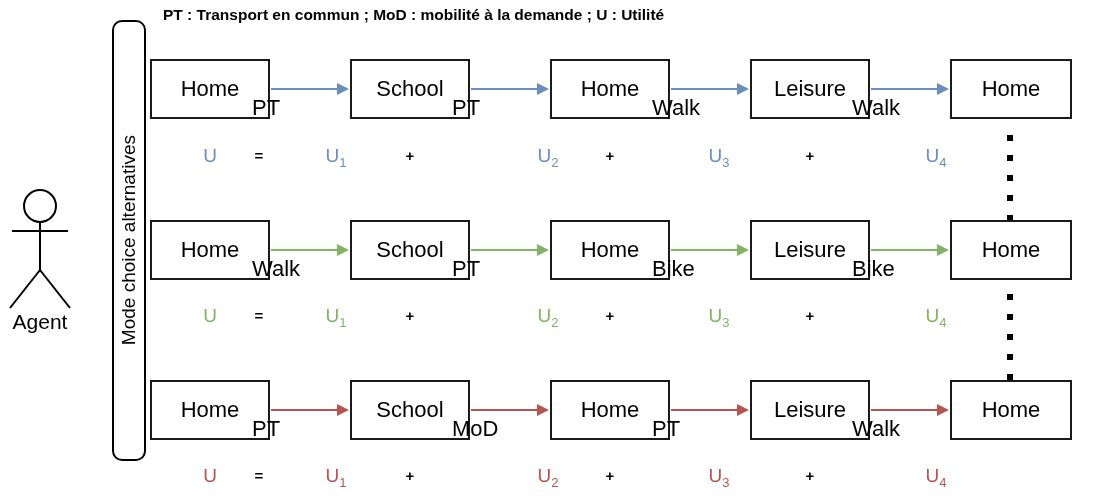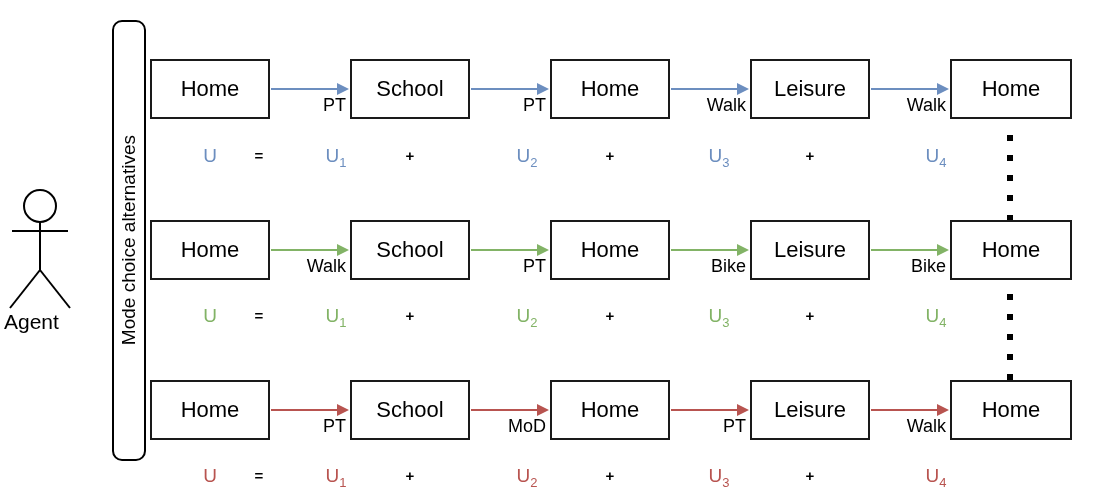--- a/index.html
+++ b/index.html
@@ -3,61 +3,62 @@
 <meta charset="utf-8">
 <style>
   html,body{margin:0;padding:0;background:#fff;}
   .canvas{position:relative;width:1100px;height:500px;background:#fff;overflow:hidden;
           font-family:"Liberation Sans",sans-serif;color:#000;}
 
   .title{position:absolute;left:163px;top:6px;font-size:15.5px;font-weight:bold;white-space:nowrap;}
 
   
   .agent-svg{position:absolute;left:4px;top:186px;}
-  .agent-label{position:absolute;left:4px;top:310px;width:72px;font-size:21px;}
+  .agent-label{position:absolute;left:4px;top:310px;width:72px;text-align:center;font-size:21px;}
 
   
   .bar{position:absolute;left:112px;top:20px;width:34px;height:441px;border:2px solid #000;
        border-radius:10px;box-sizing:border-box;display:flex;align-items:center;justify-content:center;background:#fff;}
   .bar-text{writing-mode:vertical-rl;transform:rotate(180deg);font-size:19px;white-space:nowrap;}
 
   
   .chain{position:absolute;left:0;width:1100px;height:120px;}
   .box{position:absolute;top:0;width:120px;height:60px;border:2px solid #1a1a1a;background:#fff;
        box-sizing:border-box;display:flex;align-items:center;justify-content:center;font-size:22px;}
   .b0{left:150px}.b1{left:350px}.b2{left:550px}.b3{left:750px}.b4{left:950px;width:122px}
 
   .arrow{position:absolute;top:24px;width:78px;height:12px;}
   .a0{left:271px}.a1{left:471px}.a2{left:671px}.a3{left:871px}
   .arrow .shaft{position:absolute;left:0;top:5px;width:66px;height:2px;background:currentColor;}
   .arrow .head{position:absolute;left:66px;top:0;width:0;height:0;
                border-top:6px solid transparent;border-bottom:6px solid transparent;
                border-left:12px solid currentColor;}
 
-  .mode{position:absolute;top:36px;width:94px;text-align:right;font-size:18px;color:#000;}
+  .mode{position:absolute;top:36px;width:94px;text-align:left;font-size:22px;color:#000;}
   .m0{left:252px}.m1{left:452px}.m2{left:652px}.m3{left:852px}
 
   
   .eqrow{position:absolute;left:0;width:1100px;height:24px;line-height:24px;font-size:19px;}
   .eq{position:absolute;top:0;transform:translateX(-50%);white-space:nowrap;}
   .eq sub{font-size:13px;}
   .op{color:#000;font-weight:bold;font-size:15px;}
-  .e-lhs{left:210px}.e-eq{left:259px}.e-t1{left:336px}.e-p1{left:410px}.e-t2{left:527px}
+  .e-lhs{left:210px}.e-eq{left:259px}.e-t1{left:336px}.e-p1{left:410px}.e-t2{left:548px}
   .e-p2{left:610px}.e-t3{left:719px}.e-p3{left:810px}.e-t4{left:936px}
 
   
   .dots{position:absolute;left:1007px;width:6px;height:88px;
         background-image:repeating-linear-gradient(to bottom,#000 0px,#000 6px,transparent 6px,transparent 20px);}
   .d1{top:135px}.d2{top:294px}
 </style>
 </head>
 <body>
 
 <div class="canvas">
 
+  <div class="title">PT : Transport en commun ; MoD : mobilité à la demande ; U : Utilité</div>
 
   <svg class="agent-svg" width="76" height="128" viewBox="0 0 76 128">
     <circle cx="36" cy="20" r="16" fill="none" stroke="#000" stroke-width="2"></circle>
     <line x1="36" y1="36" x2="36" y2="84" stroke="#000" stroke-width="2"></line>
     <line x1="8" y1="45" x2="64" y2="45" stroke="#000" stroke-width="2"></line>
     <line x1="36" y1="84" x2="6" y2="122" stroke="#000" stroke-width="2"></line>
     <line x1="36" y1="84" x2="66" y2="122" stroke="#000" stroke-width="2"></line>
   </svg>
   <div class="agent-label">Agent</div>
 

